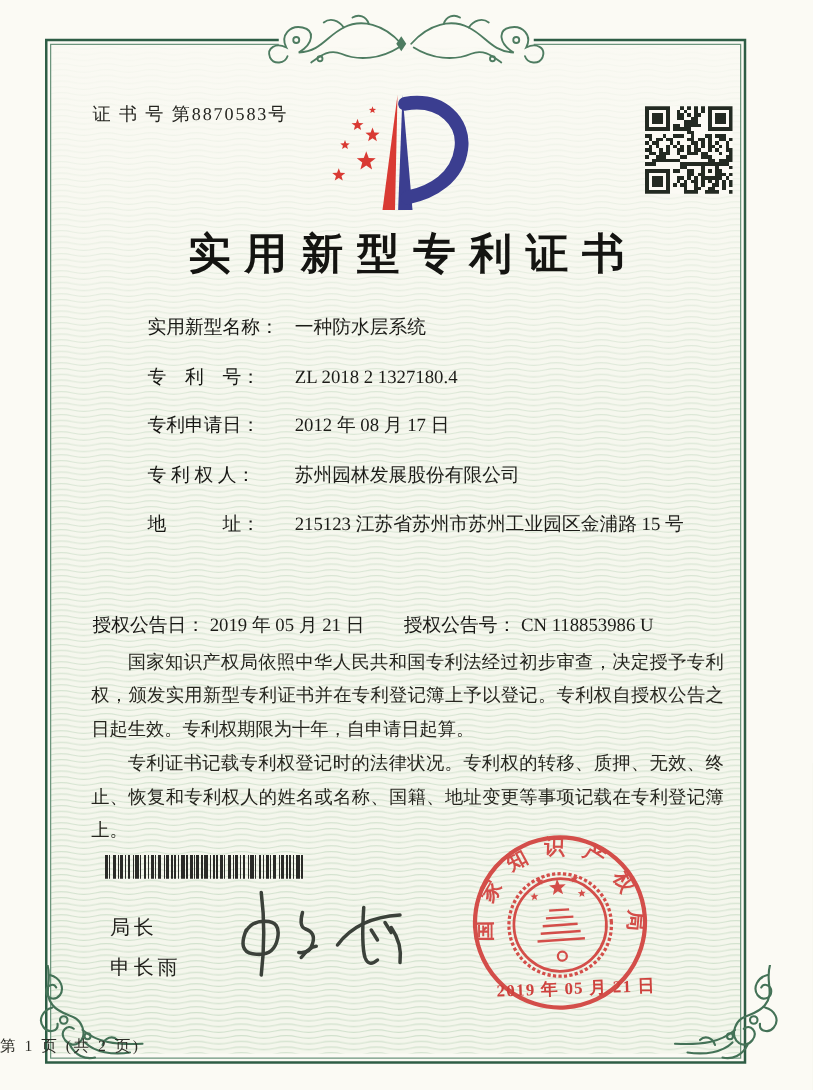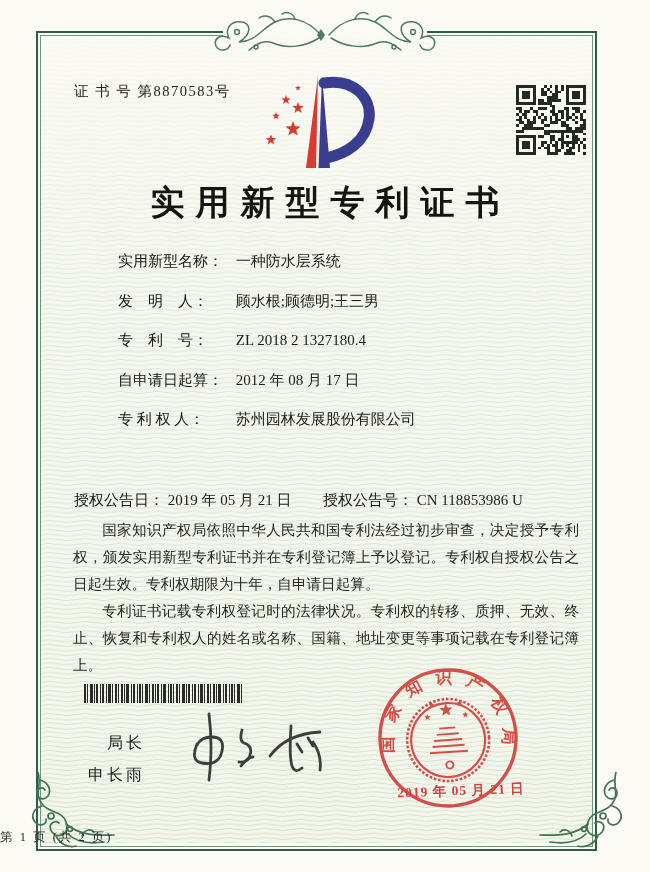--- a/index.html
+++ b/index.html
@@ -28,21 +28,21 @@
   .fields{left:74px;top:252px;width:510px;margin-left:44px;}
   .field-row{height:39.5px;font-size:15px;white-space:nowrap;}
   .f-label{display:inline-block;min-width:114px;color:#161613;}
   .f-value{color:#1c1c18;}
   .grant-row{left:74px;top:491px;width:510px;font-size:15px;white-space:nowrap;}
   .grant-pair2{position:absolute;left:249px;top:0;}
   .paragraphs{left:73px;top:517px;width:506px;font-size:14.6px;line-height:27px;
               color:#26261f;text-align:justify;}
   .paragraphs p{margin:0;text-indent:2em;font-family:Liberation Serif, serif;}
   .barcode{left:84px;top:684px;}
-  .signer{left:88px;top:727px;font-size:16px;line-height:32px;letter-spacing:3px;color:#21211c;text-align:right;}
+  .signer{left:88px;top:727px;font-size:16px;line-height:32px;letter-spacing:3px;color:#21211c;}
   .signature-svg{left:148px;top:698px;}
   .seal{left:374px;top:664px;transform:rotate(-4deg);opacity:.93;}
   .seal-date{left:390px;top:782px;width:142px;text-align:center;color:#ce413d;
              font-size:13.5px;letter-spacing:1px;transform:rotate(-2deg);font-weight:bold;}
   .footer{left:0;right:0;top:829px;font-size:12.5px;letter-spacing:2px;color:#2c2c26;}
 </style>
 </head>
 <body>
 
 <div class="abs page" style="inset:0;">
@@ -362,34 +362,34 @@
     </svg>
 
     <h1 class="abs title" style="margin:0;">实用新型专利证书</h1>
 
     <div class="abs fields">
       <div class="field-row">
         <span class="f-label">实用新型名称：</span>
         <span class="f-value">一种防水层系统</span>
       </div>
       <div class="field-row">
-        <span class="f-label">发　明　人：</span>
-        <span class="f-value">顾水根;顾德明;王三男</span>
-      </div>
-      <div class="field-row">
         <span class="f-label">专　利　号：</span>
         <span class="f-value">ZL 2018 2 1327180.4</span>
       </div>
       <div class="field-row">
-        <span class="f-label">自申请日起算：</span>
+        <span class="f-label">专利申请日：</span>
         <span class="f-value">2012 年 08 月 17 日</span>
       </div>
       <div class="field-row">
         <span class="f-label">专 利 权 人：</span>
         <span class="f-value">苏州园林发展股份有限公司</span>
+      </div>
+      <div class="field-row">
+        <span class="f-label">地　　　址：</span>
+        <span class="f-value">215123 江苏省苏州市苏州工业园区金浦路 15 号</span>
       </div>
     </div>
 
     <div class="abs grant-row">
       <span>
         <span class="f-label" style="min-width:0;text-align:right;">授权公告日：</span>
         <span class="f-value">2019 年 05 月 21 日</span>
       </span>
       <span class="grant-pair2">
         <span class="f-label" style="min-width:0;">授权公告号：</span>

